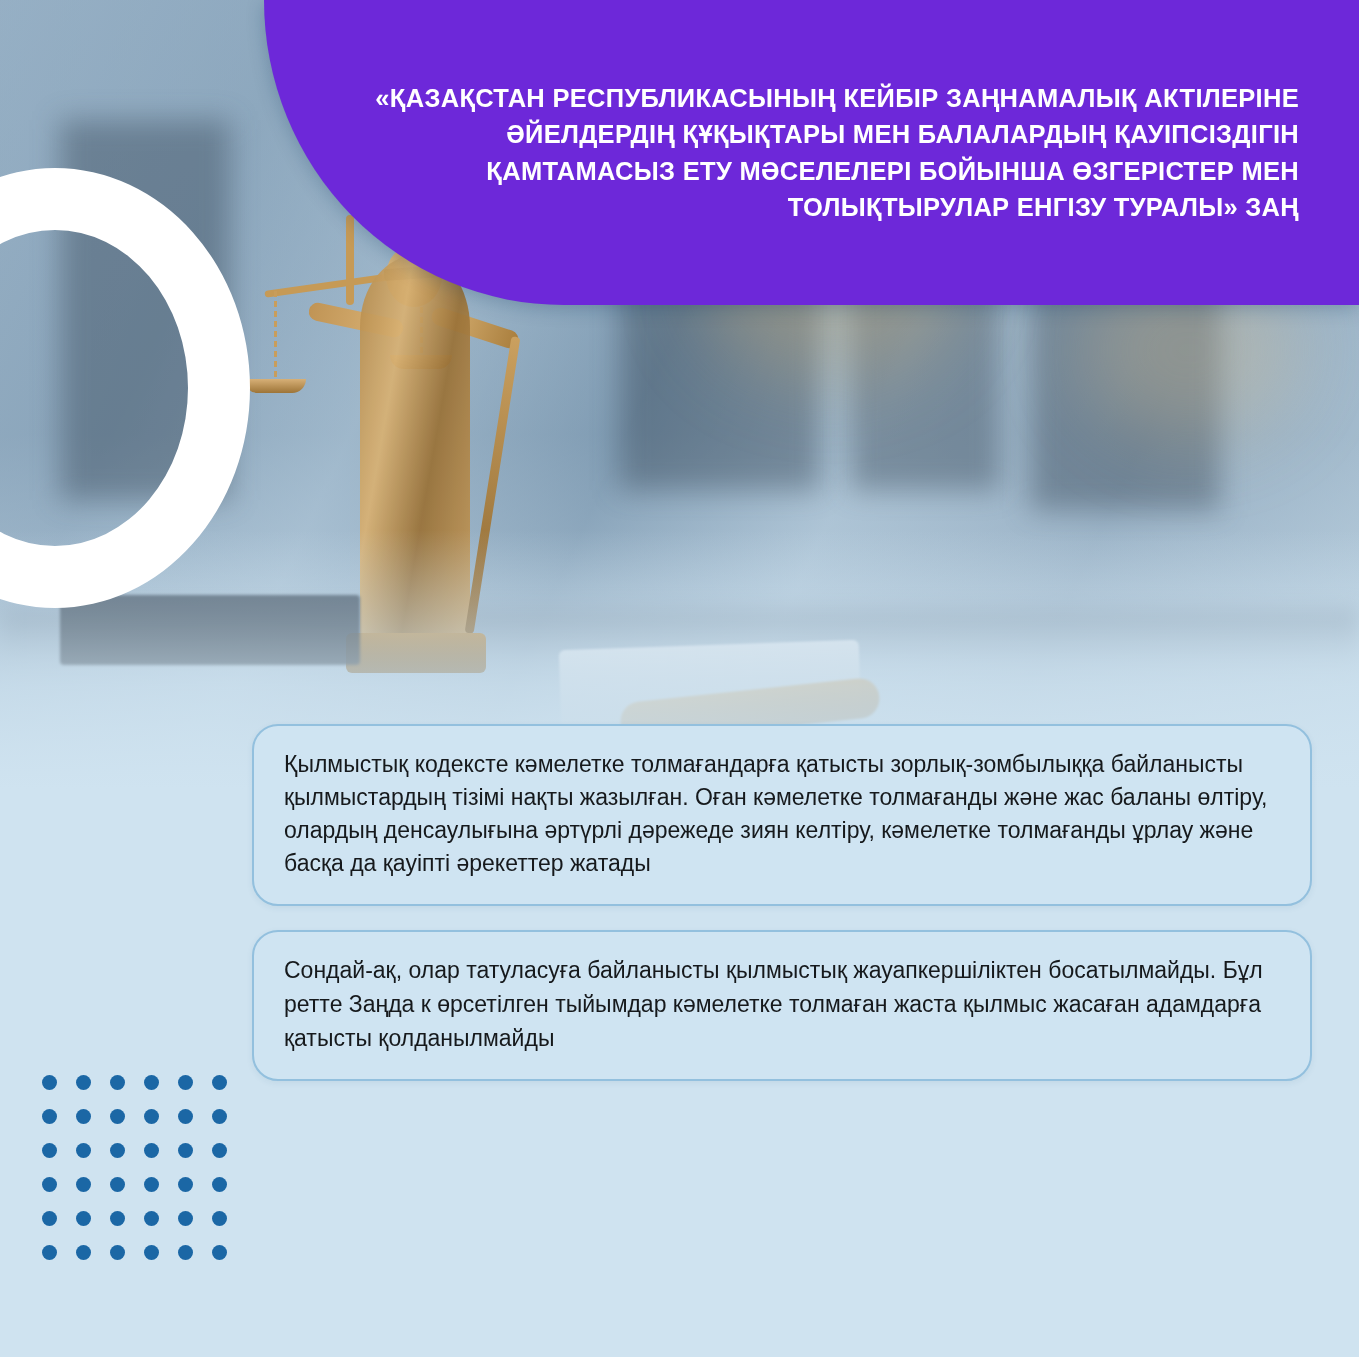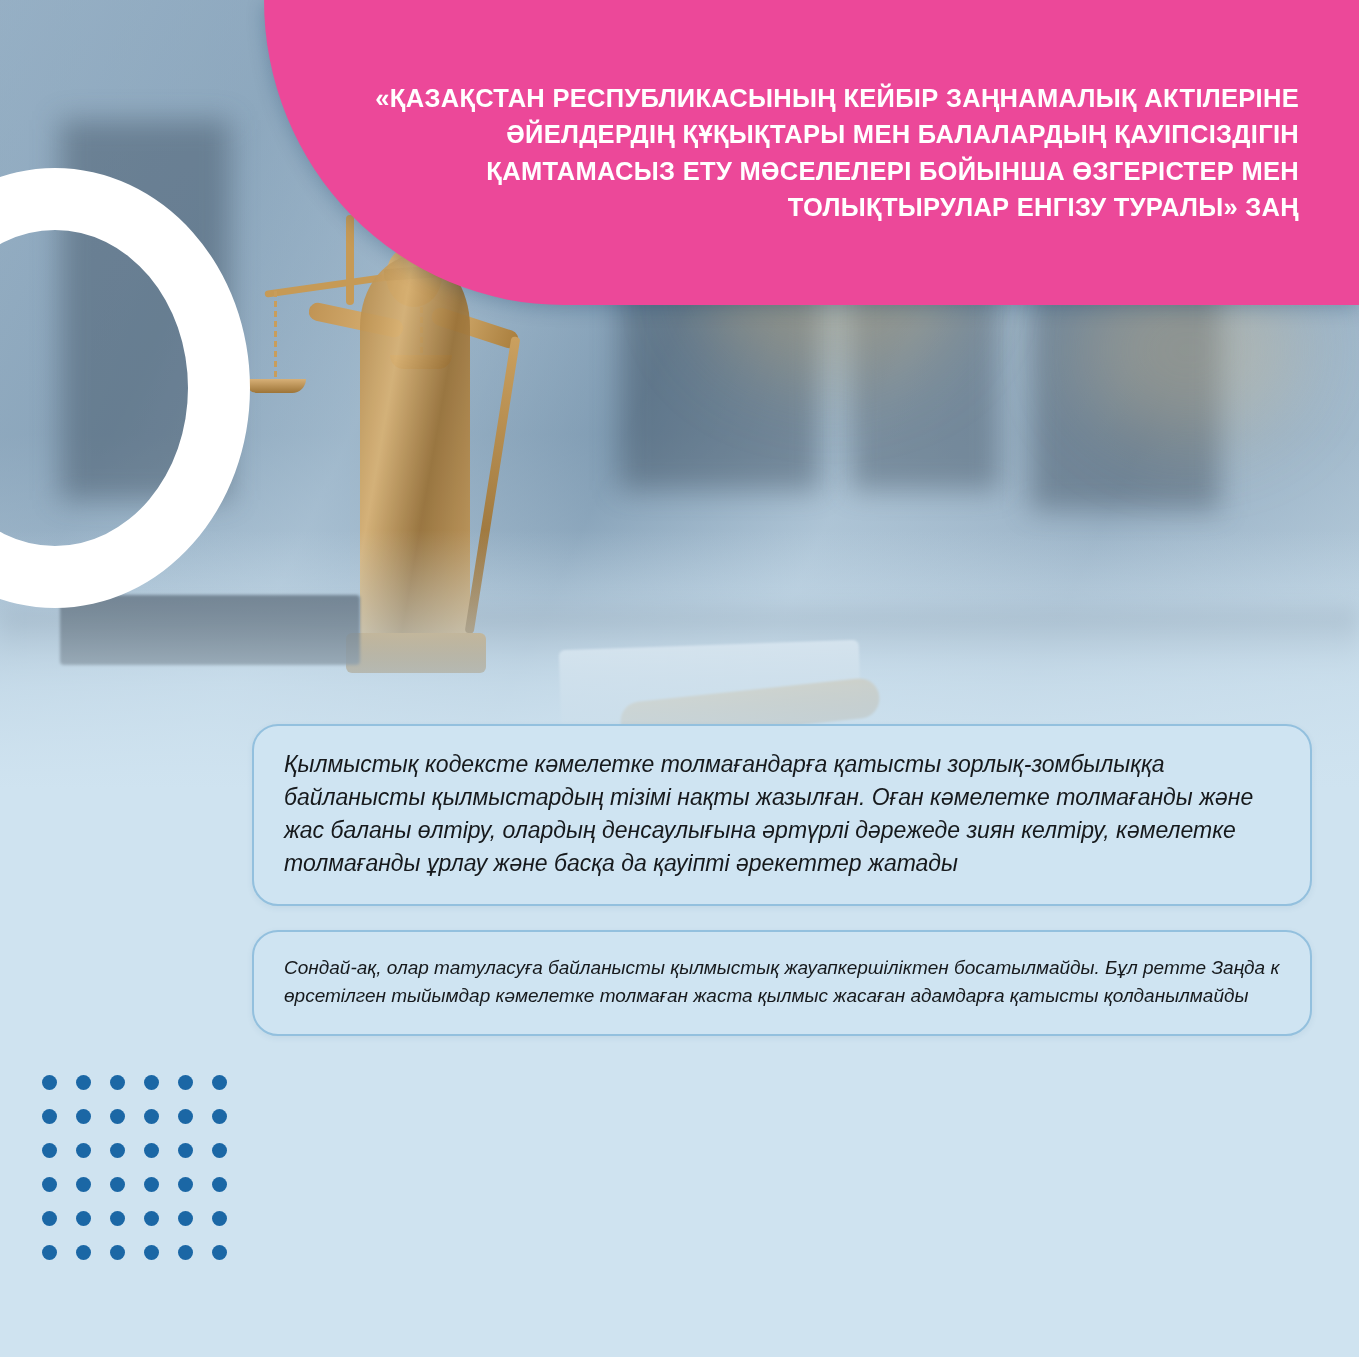--- a/index.html
+++ b/index.html
@@ -214,21 +214,21 @@
     box-sizing: border-box;
   }
 
   
   .header {
     position: absolute;
     right: 0;
     top: 0;
     width: 1095px;
     height: 305px;
-    background: #ec4899;
+    background: #6d28d9;
     border-bottom-left-radius: 300px 305px;
     display: flex;
     align-items: center;
     justify-content: flex-end;
     box-shadow: 0 4px 18px rgba(10,50,90,0.25);
   }
   .header-title {
     color: #ffffff;
     font-size: 25.5px;
     line-height: 1.42;
@@ -257,21 +257,20 @@
     background: #1b67a5;
     display: block;
   }
 
   
   .cards {
     position: absolute;
     left: 252px;
     top: 724px;
     width: 1060px;
-    font-style: italic;
   }
   .card {
     background: #cfe4f2;
     border: 2px solid #93c0de;
     border-radius: 26px;
     padding: 22px 30px 24px 30px;
     margin-bottom: 24px;
     box-shadow: 0 2px 6px rgba(40,90,130,0.08);
   }
   .card p {
@@ -281,21 +280,21 @@
     line-height: 1.46;
     font-family: "Liberation Serif", serif;
   }
   .card.first p {
     font-family: "Liberation Sans", sans-serif;
     font-size: 23px;
     line-height: 1.44;
   }
   .card.third p {
     font-family: "Liberation Sans", sans-serif;
-    font-size: 19px;
+    font-size: 23px;
     line-height: 1.46;
   }
 </style>
 </head>
 <body>
 
 <div class="poster">
 
   <div class="photo">
     <div class="shelf" style="left:620px;top:60px;width:200px;height:430px;"></div>

